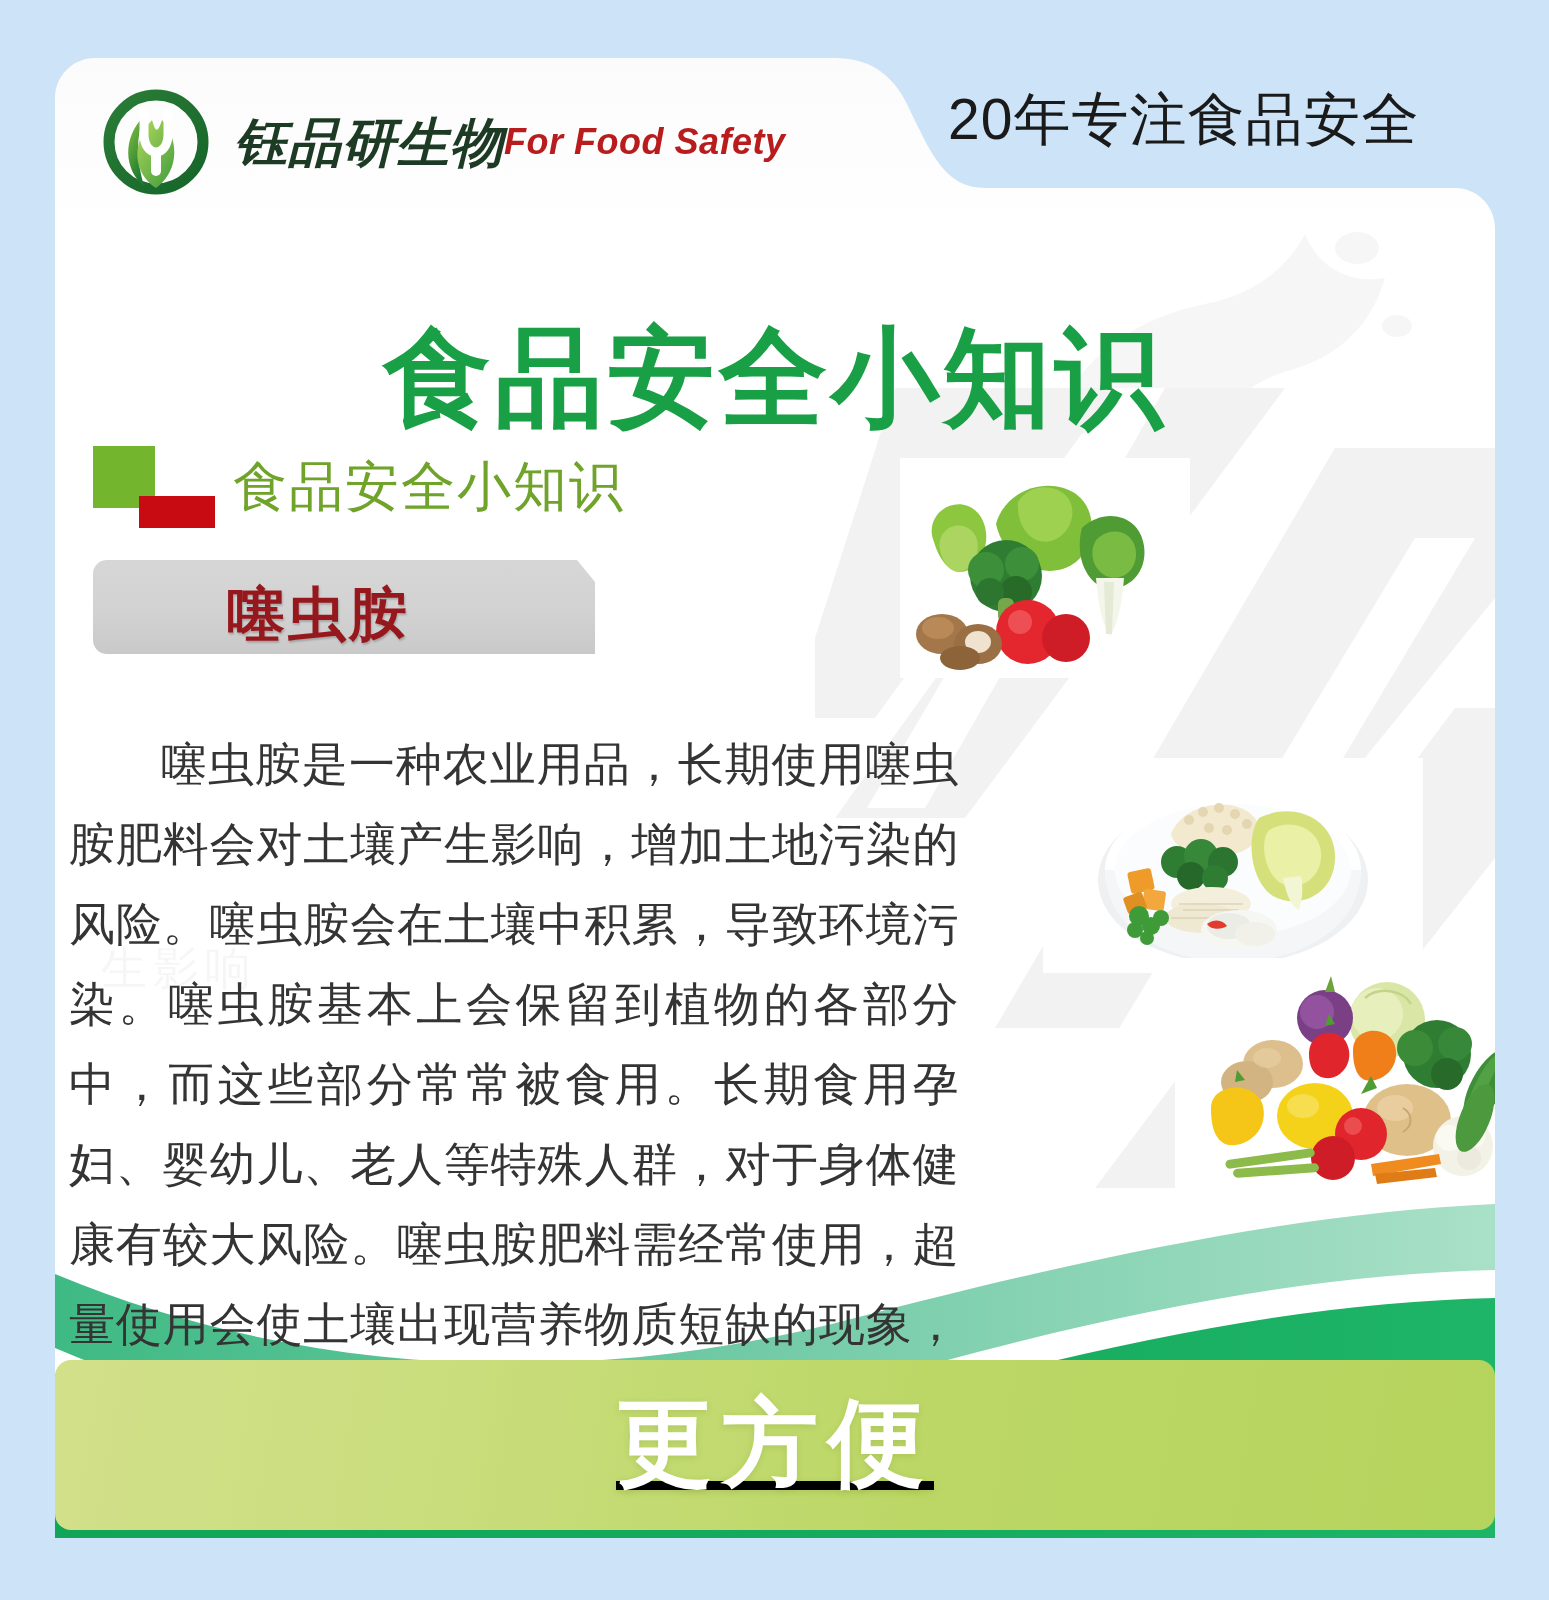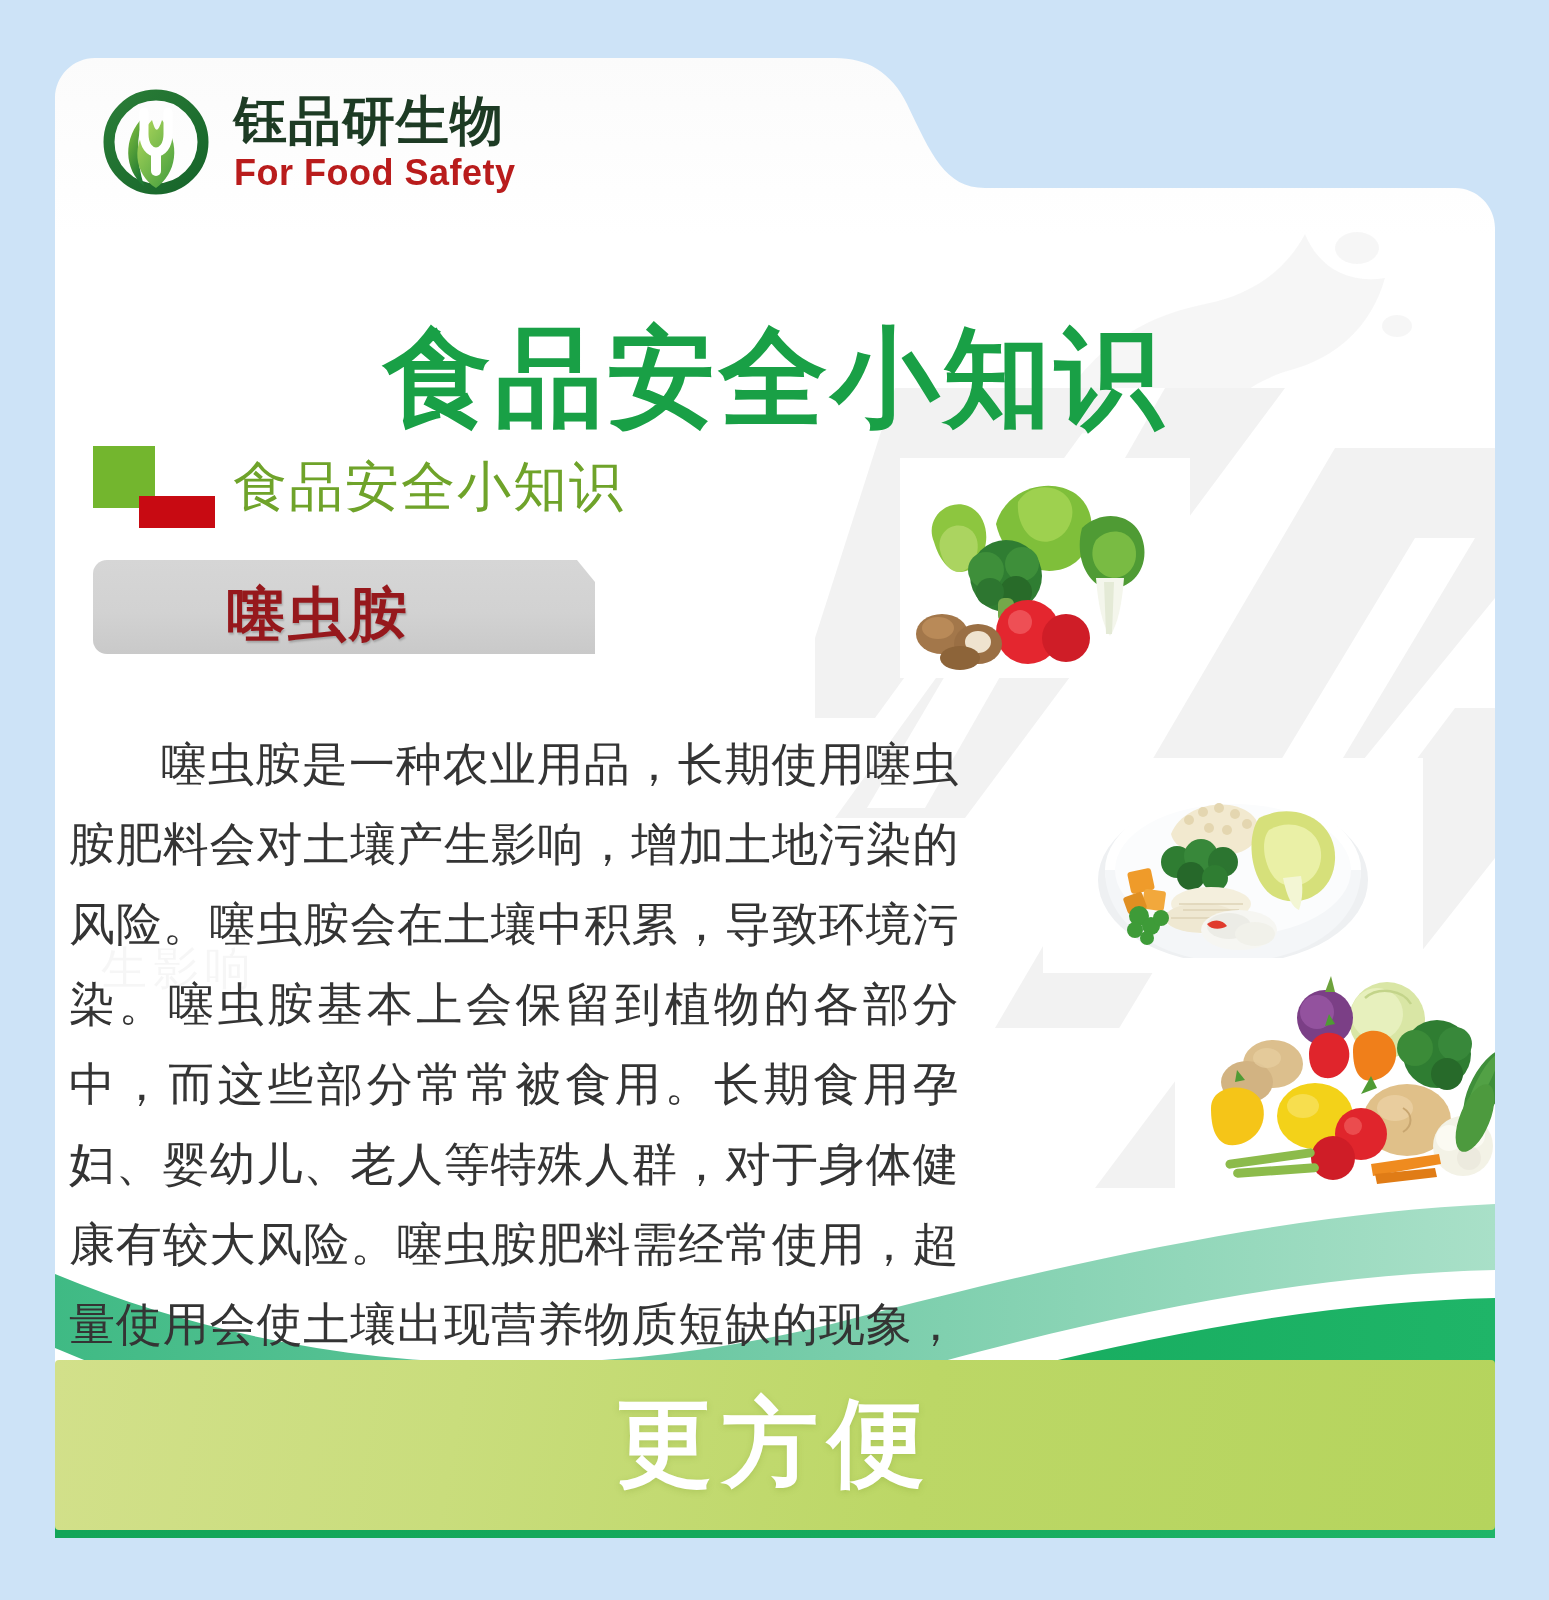--- a/index.html
+++ b/index.html
@@ -48,23 +48,24 @@
     gap: 22px;
   }
   .logo-mark {
     width: 112px;
     height: 112px;
     flex: 0 0 112px;
   }
   .logo-mark svg { display:block; width: 112px; height: 112px; }
   .logo-text-block {
     display: flex;
-    flex-direction: column;
+    flex-direction: row;
     justify-content: center;
     line-height: 1;
+    font-style: italic;
   }
   .logo-cn {
     font-size: 53px;
     font-weight: 700;
     color: #1d3b24;
     letter-spacing: 1px;
     white-space: nowrap;
   }
   .logo-en {
     font-size: 36px;
@@ -235,27 +236,28 @@
   }
   .wave-foot svg { display:block; width: 100%; height: 100%; }
 
   
   .bottom-banner {
     position: absolute;
     left: 55px;
     top: 1360px;
     width: 1440px;
     height: 170px;
-    border-radius: 4px;
+    border-radius: 16px;
     background: linear-gradient(100deg, #d2e08a 0%, #c9dd7c 28%, #bcd766 60%, #b5d45d 100%);
     display: flex;
     align-items: center;
     justify-content: center;
     gap: 76px;
     z-index: 8;
+    text-decoration: underline;
   }
   .bottom-banner span {
     font-size: 96px;
     font-weight: 900;
     color: #ffffff;
     letter-spacing: 10px;
     white-space: nowrap;
     text-shadow: 0 2px 6px rgba(120,150,40,.25);
   }
 </style>
@@ -535,18 +537,19 @@
           </linearGradient>
         </defs>
         <path d="M0,96 C240,196 520,214 800,140 C1060,72 1260,34 1440,26 L1440,360 L0,360 Z" fill="url(#waveLight)"></path>
         <path d="M0,170 C250,278 520,290 800,208 C1060,132 1260,96 1440,92 L1440,360 L0,360 Z" fill="#ffffff"></path>
         <path d="M0,196 C250,306 520,318 800,236 C1060,160 1260,124 1440,120 L1440,360 L0,360 Z" fill="url(#waveDark)"></path>
       </svg>
     </div>
 
   </div>
 
+  <div class="tagline">20年专注食品安全</div>
 
   <div class="bottom-banner">
     <span>更方便</span>
   </div>
 
 </div>
 
 </body></html>

